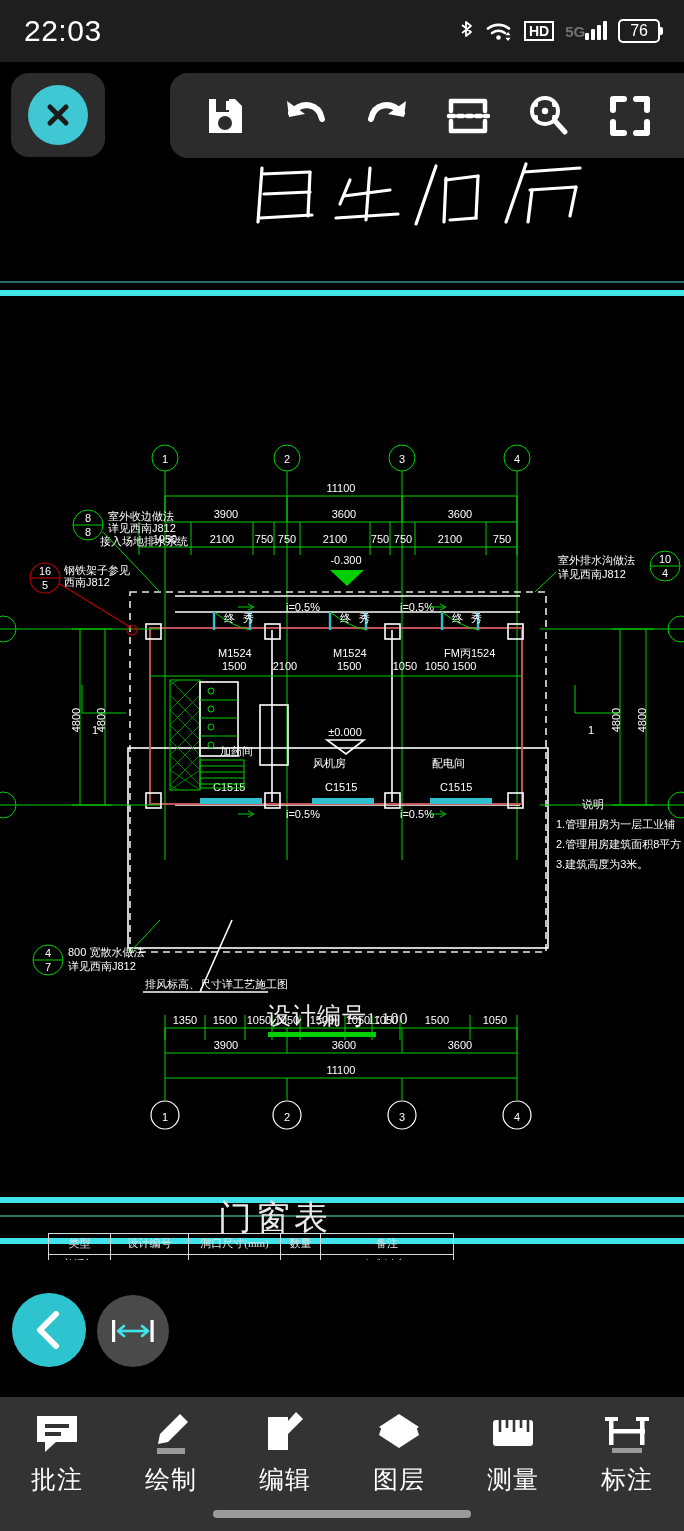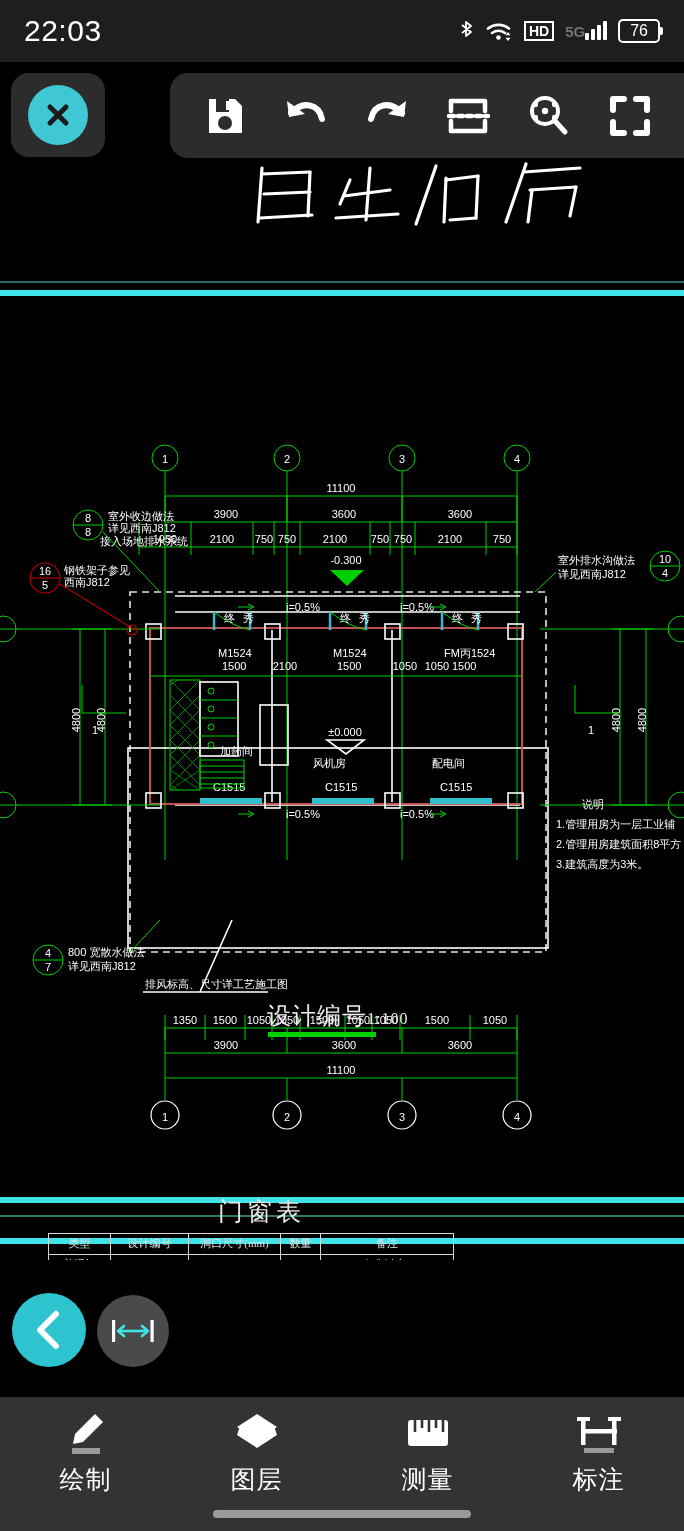--- a/index.html
+++ b/index.html
@@ -81,21 +81,21 @@
     position: absolute; left: 240px; top: 0px; width: 420px; height: 120px;
   }
   .sel-line {
     position: absolute; left: 0; width: 684px; background: #3fe3e8;
   }
 
   .cad { position: absolute; left: 0; top: 0; width: 684px; height: 1100px; }
 
   
   .dw-title {
-    position: absolute; left: 218px; top: 1035px; font-size: 25px; color: #e8e8e8;
+    position: absolute; left: 218px; top: 1035px; font-size: 34px; color: #e8e8e8;
     font-family: "Liberation Serif", serif; letter-spacing: 4px;
   }
   .dw-table {
     position: absolute; left: 48px; top: 1073px; width: 406px;
     border-collapse: collapse; color: #e4e4e4;
     font-size: 11px; font-family: "Liberation Serif", serif;
   }
   .dw-table th, .dw-table td {
     border: 1px solid #d8d8d8; text-align: center; padding: 3px 1px; font-weight: 400;
     line-height: 1.25;
@@ -656,31 +656,51 @@
     <svg width="46" height="26" viewBox="0 0 46 26">
       <rect x="2" y="2" width="3.2" height="22" fill="#fff"></rect>
       <rect x="40.5" y="2" width="3.2" height="22" fill="#fff"></rect>
       <path d="M9 13h28" stroke="#3fe3e8" stroke-width="2.6"></path>
       <path d="M14 8l-6 5 6 5M32 8l6 5-6 5" stroke="#3fe3e8" stroke-width="2.6" fill="none" stroke-linecap="round" stroke-linejoin="round"></path>
     </svg>
   </div>
 
   <div class="bottom-nav">
 
+    <div class="nav-item">
+      <span class="nav-icon">
+        <svg width="46" height="42" viewBox="0 0 46 42">
+          <path d="M3 3h40v26H22l-11 10V29H3z" fill="#fff"></path>
+          <rect x="11" y="11" width="24" height="4" fill="#333"></rect>
+          <rect x="11" y="19" width="16" height="4" fill="#333"></rect>
+        </svg>
+      </span>
+      <span class="nav-label">批注</span>
+    </div>
 
     <div class="nav-item">
       <span class="nav-icon">
         <svg width="44" height="46" viewBox="0 0 44 46">
           <path d="M31 3l8 8-20 20-10 2 2-10z" fill="#fff"></path>
           <rect x="8" y="37" width="28" height="6" fill="#9a9a9a"></rect>
         </svg>
       </span>
       <span class="nav-label">绘制</span>
     </div>
 
+    <div class="nav-item">
+      <span class="nav-icon">
+        <svg width="44" height="46" viewBox="0 0 44 46">
+          <path d="M5 6h22l-13 13-3 9 9-3L38 5l4 4-4-8z" fill="none"></path>
+          <path d="M5 6h20v8l-9 9 9-2v18H5z" fill="#fff"></path>
+          <path d="M33 1l7 7-17 17-8 2 2-8z" fill="#fff"></path>
+        </svg>
+      </span>
+      <span class="nav-label">编辑</span>
+    </div>
 
     <div class="nav-item">
       <span class="nav-icon">
         <svg width="46" height="44" viewBox="0 0 46 44">
           <path d="M23 2L43 15 23 28 3 15z" fill="#fff"></path>
           <path d="M23 24L40 14l3 9-20 13L3 23l3-9z" fill="#fff"></path>
         </svg>
       </span>
       <span class="nav-label">图层</span>
     </div>

